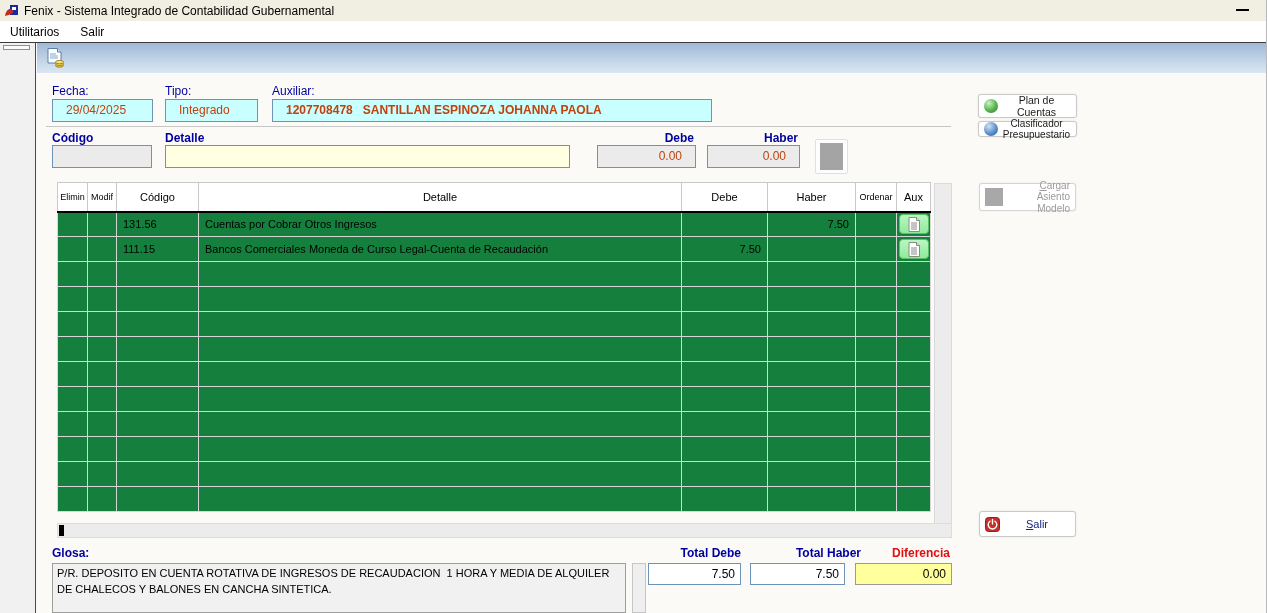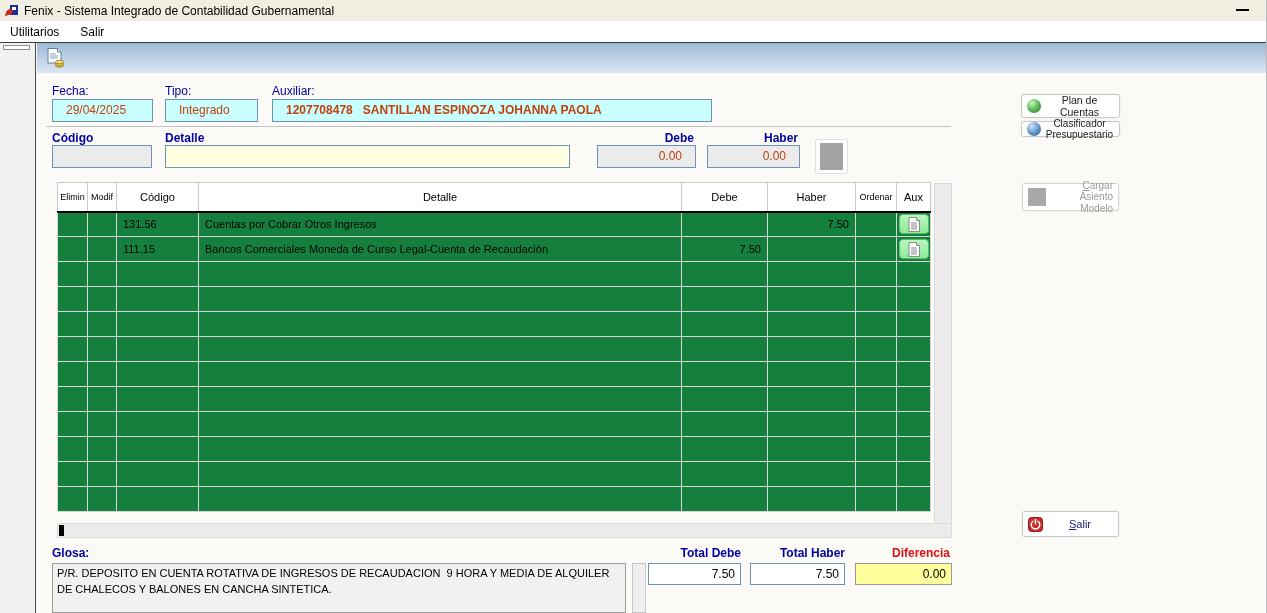--- a/index.html
+++ b/index.html
@@ -109,21 +109,21 @@
   .total-field {
     position:absolute; top:563px; height:22px; background:#fff;
     border:1px solid #6e93b6; font-size:12px; color:#000; line-height:20px;
     padding:0 5px; text-align:right;
   }
   .dif-field { background:#ffff9c; border:1px solid #9a9a9a; }
   
   .sidebtn {
     position:absolute; background:#fff; border:1px solid #c9c9c9; border-radius:3px;
     display:flex; align-items:center; gap:4px; padding:2px 5px;
-    font-size:10.5px; color:#1a1a1a; cursor:pointer; box-shadow:0 0 2px rgba(0,0,0,0.10);margin-left:43px;
+    font-size:10.5px; color:#1a1a1a; cursor:pointer; box-shadow:0 0 2px rgba(0,0,0,0.10);
   }
   .sidebtn .cap { flex:1; text-align:center; line-height:1.15; }
   .sphere { width:14px; height:14px; border-radius:50%; flex:0 0 auto; }
   .sphere.green { background:radial-gradient(circle at 35% 30%, #c9f5c0, #55b24e 55%, #2c7a33); }
   .sphere.blue  { background:radial-gradient(circle at 35% 30%, #d0e3f7, #5b8fc9 55%, #2f5e99); }
   .gray-sq-ico { width:18px; height:18px; background:#a8a8a8; flex:0 0 auto; }
   #btn-plan { left:978px; top:94px; width:99px; height:24px; }
   #btn-clasif { left:978px; top:121px; width:99px; height:16px; }
   #btn-cargar { left:979px; top:183px; width:97px; height:28px; color:#9a9a9a; border-color:#d5d5d5; }
   #btn-salir { left:979px; top:511px; width:97px; height:26px; color:#16247d; font-size:11px; }
@@ -365,27 +365,27 @@
         </tr>
       </tbody>
   </table>
 
   <div class="vscroll"></div>
   <div class="hscroll">
     <span class="thumb"></span>
   </div>
 
   <div class="lbl b" style="left:52px; top:546px;">Glosa:</div>
-  <div class="glosa-box">P/R. DEPOSITO EN CUENTA ROTATIVA DE INGRESOS DE RECAUDACION  9 HORA Y MEDIA DE ALQUILER DE CHALECOS Y BALONES EN CANCHA SINTETICA.</div>
+  <div class="glosa-box">P/R. DEPOSITO EN CUENTA ROTATIVA DE INGRESOS DE RECAUDACION  1 HORA Y MEDIA DE ALQUILER DE CHALECOS Y BALONES EN CANCHA SINTETICA.</div>
   <div class="glosa-side"></div>
 
   <div class="lbl b" style="left:628px; top:546px; width:113px; text-align:right;">Total Debe</div>
   <div class="total-field" style="left:648px; width:93px;">7.50</div>
 
-  <div class="lbl b" style="left:732px; top:546px; width:113px; text-align:right;">Total Haber</div>
+  <div class="lbl b" style="left:748px; top:546px; width:113px; text-align:right;">Total Haber</div>
   <div class="total-field" style="left:750px; width:95px;">7.50</div>
 
   <div class="lbl red" style="left:855px; top:546px; width:95px; text-align:right;">Diferencia</div>
   <div class="total-field dif-field" style="left:855px; width:97px;">0.00</div>
 
   <div class="sidebtn" id="btn-plan">
     <span class="sphere green"></span>
     <span class="cap">Plan de Cuentas</span>
   </div>
 

